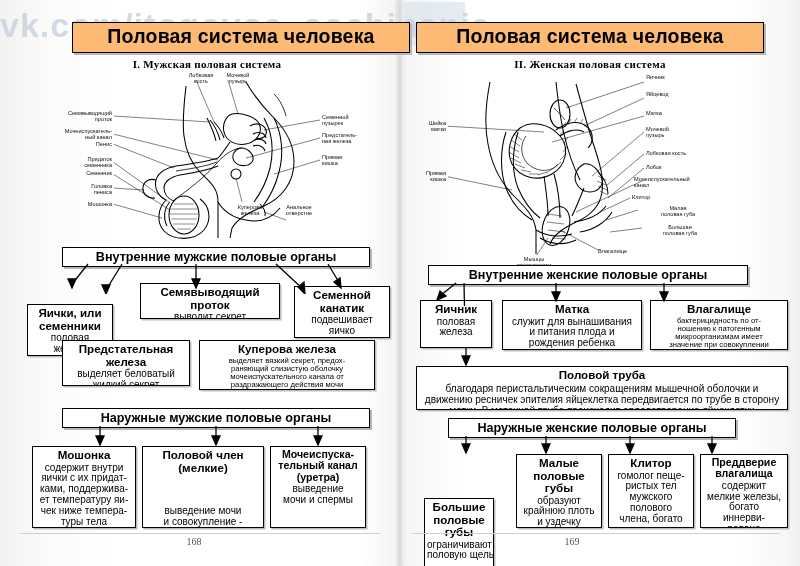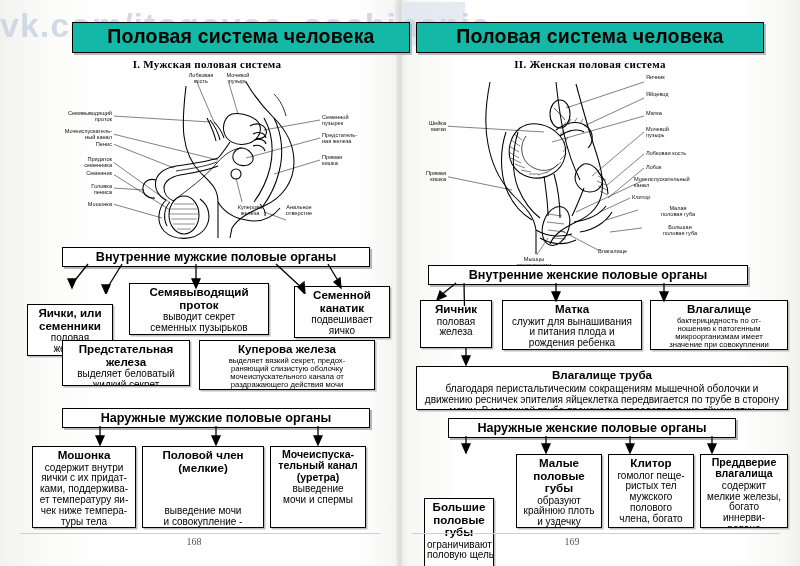--- a/index.html
+++ b/index.html
@@ -26,21 +26,21 @@
     background:#d8e2ec;opacity:.7;z-index:1;
   }
   .leaf{position:absolute;z-index:3;}
   .leaf-left{left:14px;top:0;width:386px;height:566px;}
   .leaf-right{left:402px;top:0;width:390px;height:566px;}
 
   
   .banner{
     position:absolute;
     border:1.6px solid #000;
-    background:#14b8a6;
+    background:#fdba74;
     box-shadow:2px 2px 0 #b9b9b9;
     font-weight:bold;
     text-align:center;
     font-family:"Liberation Sans", sans-serif;
     line-height:1;
     white-space:nowrap;
   }
   .banner-title{
     font-size:19.5px;letter-spacing:.2px;
     padding:4px 8px 5px 8px;
@@ -259,21 +259,21 @@
     </g>
   </svg>
 
   <div class="box" style="left:13px;top:283px;width:86px;height:52px;margin-top:21px;">
     <span class="t" style="white-space:pre;">Яички, или
 семенники</span>
     <span class="d" style="white-space:pre;">половая
 железа</span>
   </div>
 
-  <div class="box" style="left:115px;top:283px;width:140px;height:52px;">
+  <div class="box" style="left:126px;top:283px;width:140px;height:36px;">
     <span class="t" style="white-space:pre;">Семявыводящий
 проток</span>
     <span class="d" style="white-space:pre;">выводит секрет
 семенных пузырьков</span>
   </div>
 
   <div class="box" style="left:280px;top:286px;width:96px;height:52px;">
     <span class="t" style="white-space:pre;">Семенной
 канатик</span>
     <span class="d" style="white-space:pre;">подвешивает
@@ -499,21 +499,21 @@
   </div>
 
   <svg class="arrow" style="left:0px;top:348px;" width="390" height="22">
     <g stroke="#000" stroke-width="1.3" fill="#000">
       <path d="M64 0 L64 12" fill="none"></path>
         <polygon points="64,17 60,8 68,8"></polygon>
     </g>
   </svg>
 
   <div class="box" style="left:14px;top:366px;width:372px;height:44px;">
-    <span class="t" style="white-space:pre;">Влагалище труба</span>
+    <span class="t" style="white-space:pre;">Половой труба</span>
     <span class="d wide" style="white-space:pre;">благодаря перистальтическим сокращениям мышечной оболочки и
 движению ресничек эпителия яйцеклетка передвигается по трубе в сторону
 матки. В маточной трубе происходит оплодотворение яйцеклетки</span>
   </div>
 
   <div class="hdrbox" style="left:46px;top:418px;width:286px;height:18px;">Наружные женские половые органы</div>
 
   <svg class="arrow" style="left:0px;top:434px;" width="390" height="24">
     <g stroke="#000" stroke-width="1.3" fill="#000">
       <path d="M64 2 L64 14" fill="none"></path>

